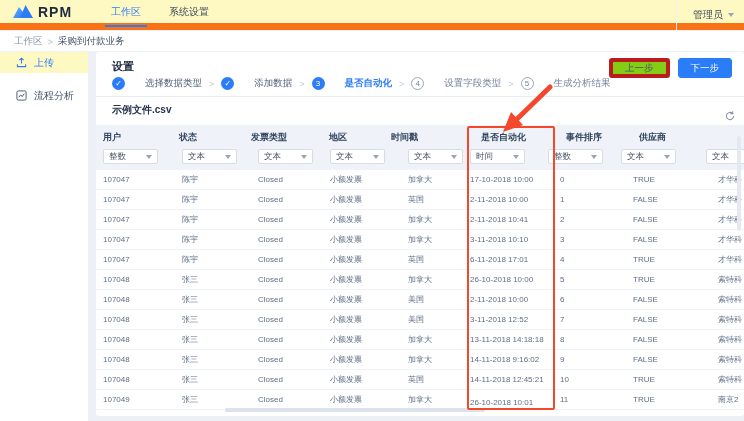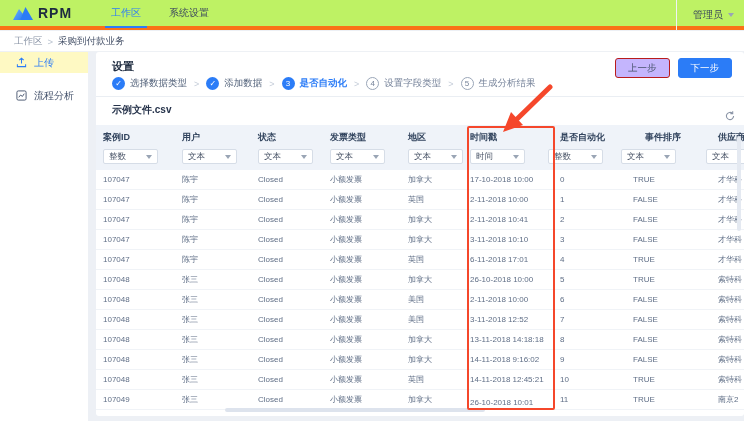--- a/index.html
+++ b/index.html
@@ -1,22 +1,22 @@
 <!DOCTYPE html>
 <html><head>
 <meta charset="utf-8">
 <style>
   * { margin:0; padding:0; box-sizing:border-box; }
   html,body { width:744px; height:421px; }
   body { position:relative; overflow:hidden; background:#edf0f5;
          font-family:"Liberation Sans", sans-serif; color:#3c485c; }
 
   
-  .topbar { position:absolute; top:0; left:0; width:744px; height:30px; background:#bef264;
-            border-bottom:4px solid #f97316; display:flex; align-items:center; z-index:5; }
+  .topbar { position:absolute; top:0; left:0; width:744px; height:30px; background:#fef9c3;
+            border-bottom:7px solid #f97316; display:flex; align-items:center; z-index:5; }
   .logo { display:flex; align-items:center; gap:5px; margin-left:13px; width:76px; }
   .logo-text { font-size:14px; font-weight:bold; color:#1d2a40; letter-spacing:1px; }
   .tabs { display:flex; height:30px; margin-left:8px; }
   .tab { position:relative; padding:0 14px; display:flex; align-items:center;
          font-size:10px; color:#3e4a5e; cursor:pointer; }
   .tab.active { color:#2b7cf7; }
   .tab.active .underline { position:absolute; left:8px; right:8px; bottom:0; height:2px; background:#2b7cf7; }
   .user { position:absolute; right:10px; top:0; height:30px; display:flex; align-items:center;
           gap:5px; font-size:10px; color:#3c485c; padding-left:16px; border-left:1px solid #f0f2f6; cursor:pointer; }
   .caret { width:0; height:0; border-left:3px solid transparent; border-right:3px solid transparent;
@@ -38,26 +38,26 @@
   .side-item + .side-item { margin-top:12px; }
   .side-item svg { flex:none; }
 
   
   .card { position:absolute; left:96px; top:52px; width:648px; height:364px; background:#fff;
           border-radius:3px; z-index:1; }
   .card-title { position:absolute; left:16px; top:7px; font-size:11px; font-weight:bold; color:#222f43; }
   .btns { position:absolute; right:12px; top:6px; display:flex; gap:8px; }
   .btn { height:20px; padding:0 12px; border-radius:3px; font-size:9.5px; display:flex;
          align-items:center; cursor:pointer; white-space:nowrap; }
-  .btn-prev { background:#c4b5fd; border:1px solid #b91c1c; color:#45516a; }
+  .btn-prev { background:#84cc16; border:4px solid #b91c1c; color:#45516a; }
   .btn-next { background:#2b7cf7; border:1px solid #2b7cf7; color:#fff; }
 
   
   .steps { position:absolute; left:16px; top:25px; display:flex; align-items:center; gap:7px; }
-  .step { display:flex; align-items:center; gap:5px; font-size:9.5px; }
+  .step { display:flex; align-items:center; gap:20px; font-size:9.5px; }
   .circle { width:13px; height:13px; border-radius:50%; display:flex; align-items:center;
             justify-content:center; font-size:8px; flex:none; }
   .step.done .circle, .step.active .circle { background:#2b7cf7; color:#fff; }
   .step.done .circle::before { content:"\2713"; font-size:8px; }
   .step.done .label { color:#4d5d76; }
   .step.active .label { color:#2b7cf7; font-weight:bold; }
   .step.pending .circle { border:1px solid #9aa6b8; color:#76839a; background:#fff; }
   .step.pending .label { color:#76839a; }
   .step-sep { color:#c4ccd8; font-size:9px; }
 
@@ -185,21 +185,20 @@
 
   <div class="file-name">示例文件.csv</div>
   <svg class="refresh" viewBox="0 0 12 12">
     <path d="M9.6 6 A3.6 3.6 0 1 1 8.5 3.4" fill="none" stroke="currentColor" stroke-width="1.1"></path>
     <path d="M8.7 1.3 L8.7 3.6 L6.4 3.6" fill="none" stroke="currentColor" stroke-width="1.1"></path>
   </svg>
 
   <div class="table">
     <div class="thead">
       <div class="thead-row">
-          <div class="th" style="width: 79px;">案例ID</div>
           <div class="th" style="width: 76px;">用户</div>
           <div class="th" style="width: 72px;">状态</div>
           <div class="th" style="width: 78px;">发票类型</div>
           <div class="th" style="width: 62px;">地区</div>
           <div class="th" style="width: 90px;">时间戳</div>
           <div class="th" style="width: 85px;">是否自动化</div>
           <div class="th" style="width: 73px;">事件排序</div>
           <div class="th" style="width: 90px;">供应商</div>
         </div>
       <div class="type-row">

